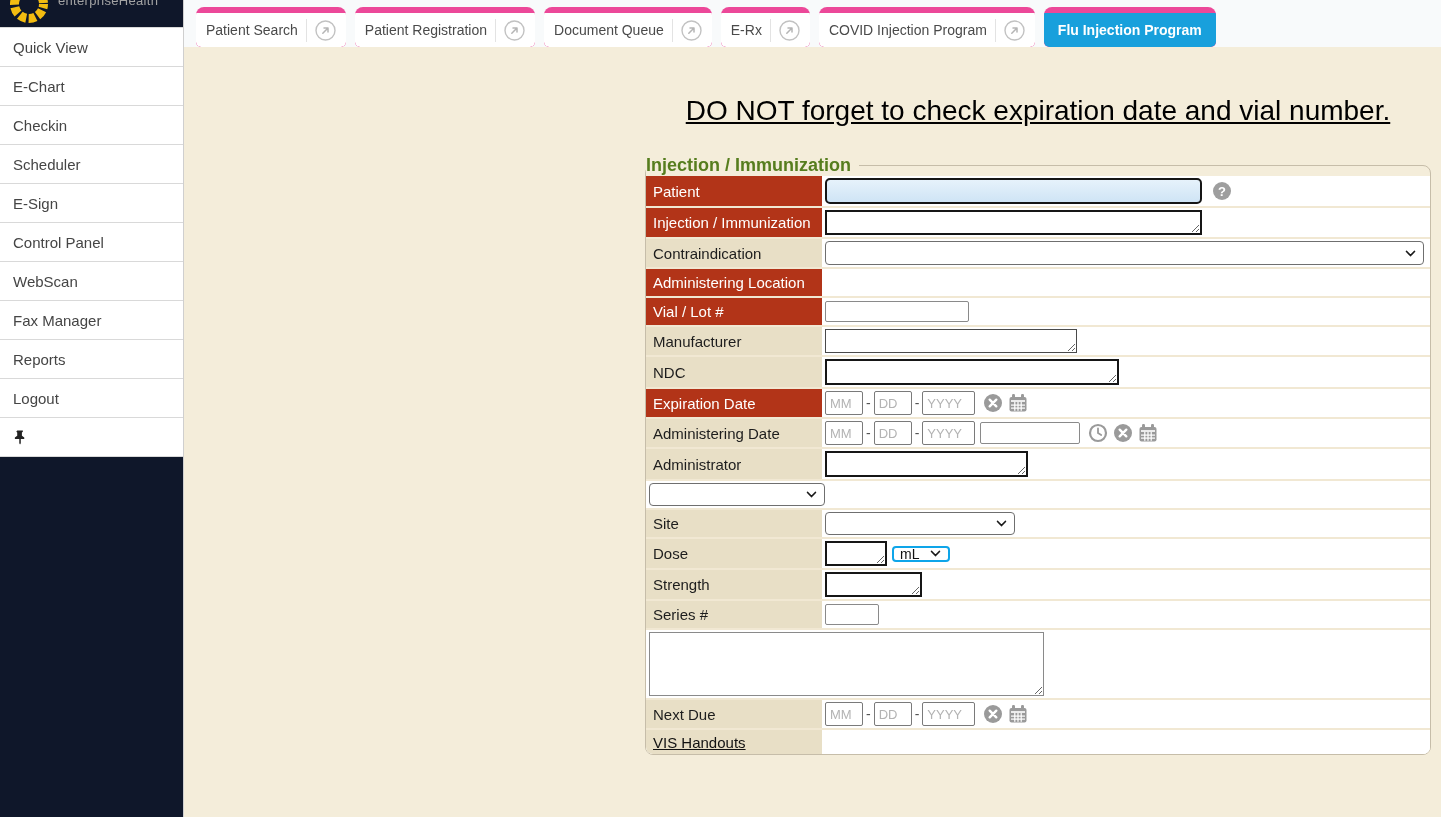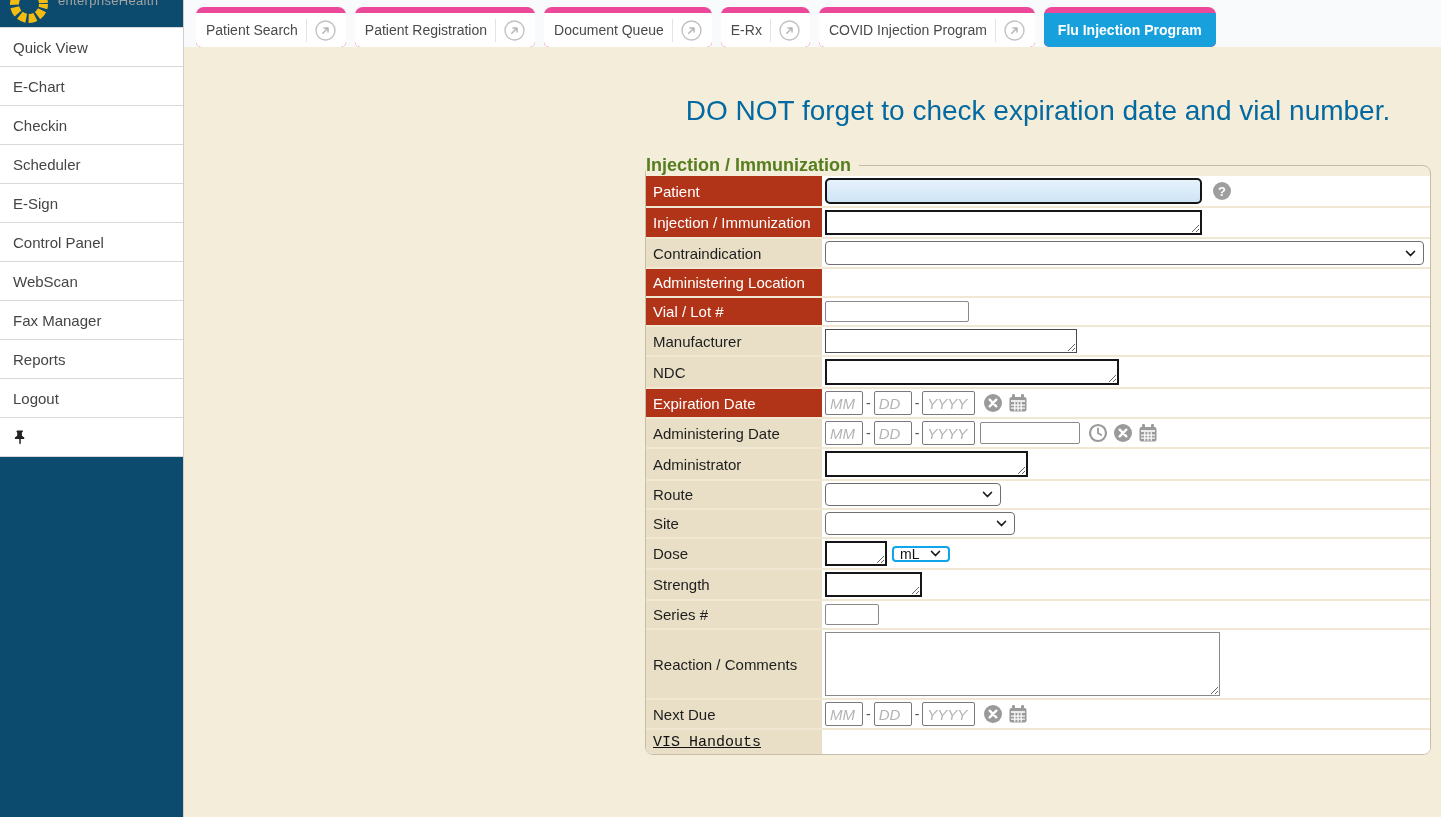--- a/index.html
+++ b/index.html
@@ -2,21 +2,21 @@
 <html><head>
 <meta charset="utf-8">
 <style>
   * { margin:0; padding:0; box-sizing:border-box; }
   html,body { width:1441px; height:817px; overflow:hidden; }
   body { font-family:"Liberation Sans", sans-serif; background:#fff; }
 
   .app { width:1441px; height:817px; display:flex; }
 
   
-  .sidebar { width:184px; flex:0 0 184px; background:#0c4a6e; border-right:1px solid #cfcfcf; }
+  .sidebar { width:184px; flex:0 0 184px; background:#0f172a; border-right:1px solid #cfcfcf; }
   .logo-row { height:28px; position:relative; overflow:hidden; border-bottom:1px solid #d9d9d9; }
   .logo-gear { position:absolute; left:6px; top:-19px; width:46px; height:46px; }
   .logo-text { position:absolute; left:58px; top:-7px; font-size:13px; color:#a3a3a3; letter-spacing:0.3px; white-space:nowrap; }
   .side-item { height:39px; border-bottom:1px solid #d9d9d9; display:flex; align-items:center;
                padding-left:13px; font-size:15px; color:#454545; cursor:pointer; background:#fff; }
   .pin-row svg { width:15px; height:16px; display:block; }
 
   
   .main { flex:1; display:flex; flex-direction:column; background:#f4edda; min-width:0; }
 
@@ -28,21 +28,21 @@
               padding:0 10px; border-radius:0 0 5px 5px; }
   .tab-label { font-size:14px; color:#4a4a4a; white-space:nowrap; }
   .tab-divider { width:1px; height:23px; background:#e3e3e3; margin:0 8px; }
   .tab-arrow svg { width:21px; height:21px; display:block; }
   .tab.active .tab-body { background:#18a0dc; padding:0 14px; }
   .tab.active .tab-label { color:#fff; font-weight:bold; }
 
   
   .content { position:relative; flex:1; background:#f4edda; }
   .form-area { position:absolute; left:461px; top:48px; width:786px; }
-  .warning { color:#0369a1; font-size:28px; text-align:center; white-space:nowrap; font-weight:400; }
+  .warning { color:#000000; font-size:28px; text-align:center; white-space:nowrap; font-weight:400;text-decoration:underline; }
 
   fieldset.inj { margin-top:28px; border:1px solid #c6bda9; border-radius:8px; padding:0; background:transparent; }
   legend.inj-legend { color:#567d1e; font-weight:bold; font-size:18px; padding:0 8px 0 0; margin-left:0; }
   .rows { border-radius:0 0 7px 7px; overflow:hidden; }
 
   .row { display:flex; align-items:stretch; min-height:29px; background:#fff; }
   .row + .row { border-top:2px solid #f1e8d3; }
   .lbl { flex:0 0 176px; width:176px; background:#e8dfc6; display:flex; align-items:center;
          padding-left:7px; font-size:15px; color:#1d1d1d; }
   .row.req .lbl { background:#b23418; color:#fff; }
@@ -72,33 +72,33 @@
   .sel-val { flex:1; white-space:nowrap; overflow:hidden; }
   .sel .chev svg { width:13px; height:13px; display:block; }
   .sel-contra { flex:1; margin-right:2px; height:24px; }
   .sel-office { width:118px; flex:0 0 118px; }
   .sel-route  { width:176px; flex:0 0 176px; }
   .sel-site   { width:190px; flex:0 0 190px; }
   .sel-ml     { width:58px;  flex:0 0 58px; border:2px solid #0ea5e9; height:16px; }
 
   .dategroup { display:flex; align-items:center; gap:2px; }
   .date-inp { width:38px; height:24px; border:1px solid #7a7a7a; border-radius:2px; padding:1px 4px;
-              font-size:15px; color:#333; background:#fff;font-style:italic; }
+              font-size:13px; color:#333; background:#fff; }
   .date-inp::placeholder { color:#b3b3b3; }
   .date-yyyy { width:53px; }
   .date-sep { color:#555; font-size:14px; margin:0 1px; }
   .icon-btn { display:inline-flex; cursor:pointer; }
   .icon-btn svg { width:20px; height:20px; display:block; }
   .icon-gap { margin-left:3px; }
 
   .help-icon { width:18px; height:18px; border-radius:50%; background:#9e9e9e; color:#fff; font-size:13px;
                font-weight:bold; display:inline-flex; align-items:center; justify-content:center; cursor:pointer;
                margin-left:6px; }
 
-  .vis-link { color:#111; text-decoration:underline; cursor:pointer; font-size:15px;font-family:Liberation Mono, monospace; }
+  .vis-link { color:#111; text-decoration:underline; cursor:pointer; font-size:15px; }
   .row-vis { min-height:26px; }
 
   .btn-row { text-align:center; margin-top:15px; }
   .add-btn { font-family:"Liberation Sans", sans-serif; font-size:15px; color:#111; background:#f0f0f0;
              border:1px solid #8c8c8c; border-radius:3px; padding:4px 11px; cursor:pointer; }
 </style>
 </head>
 <body>
 
 <svg width="0" height="0" style="position:absolute">
@@ -347,21 +347,20 @@
             </div>
 
             <div class="row">
               <div class="lbl">Administrator</div>
               <div class="val">
                   <textarea class="ta ta-admin" style=""></textarea>
                 </div>
             </div>
 
             <div class="row">
-              <div class="lbl">Route</div>
               <div class="val">
                 <div class="sel sel-route">
                   <span class="sel-val"></span>
                   <span class="chev">
                       <svg viewBox="0 0 16 16">
                         <use href="#ic-chev"></use>
                       </svg>
                     </span>
                 </div>
               </div>
@@ -404,21 +403,20 @@
             </div>
 
             <div class="row">
               <div class="lbl">Series #</div>
               <div class="val">
                   <input class="inp-thin inp-series" style="">
                 </div>
             </div>
 
             <div class="row">
-              <div class="lbl">Reaction / Comments</div>
               <div class="val">
                   <textarea class="ta ta-reaction" style=""></textarea>
                 </div>
             </div>
 
             <div class="row">
               <div class="lbl">Next Due</div>
               <div class="val">
                 <span class="dategroup">
                   <input class="date-inp" placeholder="MM" style="">

